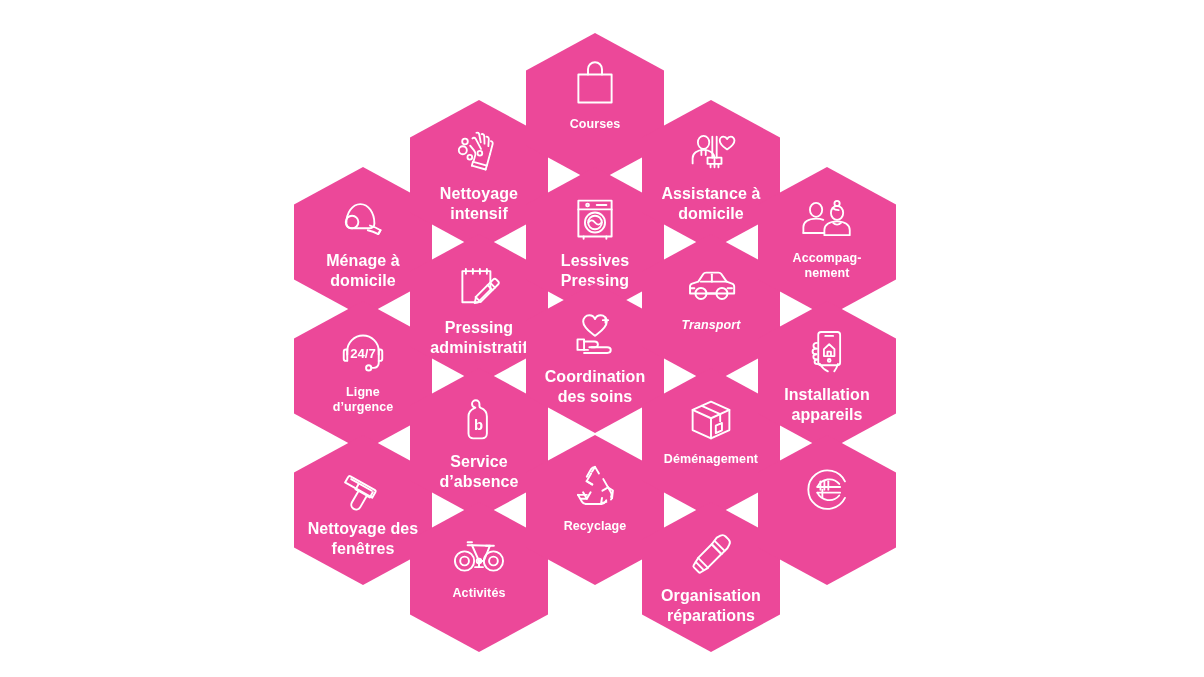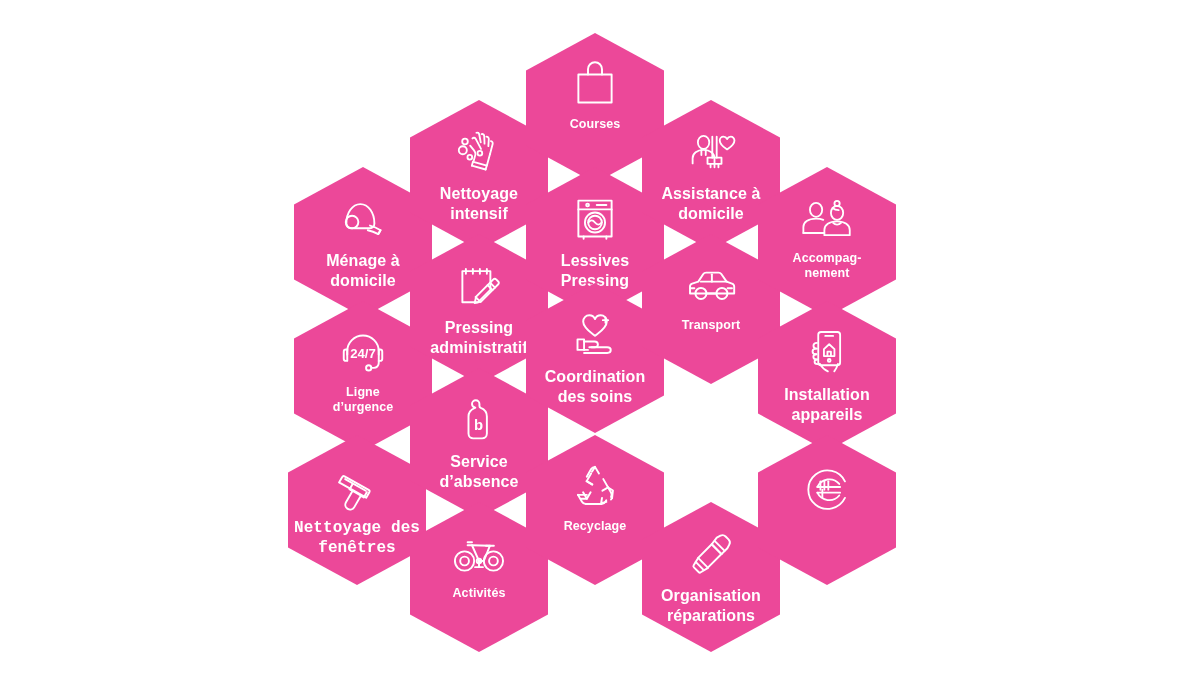--- a/index.html
+++ b/index.html
@@ -85,21 +85,21 @@
             <path d="M14 28h-1.5c-1.4 0-2.5 1.1-2.5 2.5v8c0 1.4 1.1 2.5 2.5 2.5H14Z"></path>
             <path d="M50 28h1.5c1.4 0 2.5 1.1 2.5 2.5v8c0 1.4-1.1 2.5-2.5 2.5H50Z"></path>
             <path d="M50 41v2.5c0 3-2.5 5.5-5.5 5.5h-3"></path>
             <circle cx="38.5" cy="49" r="3"></circle>
             <text x="32" y="38" text-anchor="middle" font-family="Liberation Sans, sans-serif" font-size="15" font-weight="bold" fill="#fff" stroke="none">24/7</text>
           </svg>
         </div>
         <div class="hex-label">Ligne
 d’urgence</div>
       </div>
-      <div class="hex wide" style="left: 288px; top: 435px; font-family: Liberation Mono, monospace;">
+      <div class="hex wide" style="left: 294px; top: 435px;">
         <div class="hex-icon">
           <svg viewBox="0 0 64 64" fill="none" stroke="#fff" stroke-width="2.2" stroke-linecap="round" stroke-linejoin="round">
             <path d="m11.5 26.8 3.6-6.2a2 2 0 0 1 2.7-.8l27.5 15.5a2 2 0 0 1 .8 2.7l-3.6 6.2Z"></path>
             <path d="m18.5 23 23.5 13.3"></path>
             <path d="m27 28.6-3.4 6 3.3 1.9-7.5 13a5.5 5.5 0 0 0 2 7.5 5.5 5.5 0 0 0 7.5-2l7.5-13 3.3 1.9 3.5-6"></path>
             <path d="m23.6 34.6 14 8"></path>
           </svg>
         </div>
         <div class="hex-label">Nettoyage des
 fenêtres</div>
@@ -238,33 +238,46 @@
             <path d="M33.5 14.5v24"></path>
             <path d="M38.5 14.5v24"></path>
             <path d="M28 38.5h16v7H28z"></path>
             <path d="M31.5 45.5v4M36 45.5v4M40.5 45.5v4"></path>
             <path d="M46.2 14.5c-2.4 0-4.2 1.9-4.2 4.3 0 5 5.6 8.3 8.4 10.2 2.8-1.9 8.4-5.2 8.4-10.2 0-2.4-1.8-4.3-4.2-4.3-1.9 0-3.4 1.1-4.2 2.6-.8-1.5-2.3-2.6-4.2-2.6Z"></path>
           </svg>
         </div>
         <div class="hex-label">Assistance à
 domicile</div>
       </div>
-      <div class="hex" style="left: 642px; top: 234px;">
+      <div class="hex" style="left: 642px; top: 234px; font-style: italic;">
         <div class="hex-icon">
           <svg viewBox="0 0 64 64" fill="none" stroke="#fff" stroke-width="2.2" stroke-linecap="round" stroke-linejoin="round">
             <path d="M8 40.5v-7.8c0-1.6 1-3 2.5-3.5l7-2.2 5.5-8.5c.8-1.2 2-1.8 3.4-1.8h14.3c1.3 0 2.4.6 3.1 1.6l6 8.7 6.2 2.2c1.5.5 2.5 1.9 2.5 3.5v7.8Z"></path>
             <path d="M20.5 27h30"></path>
             <path d="M33 18.7V27"></path>
             <path d="M8 34.5h5M51 34.5h5"></path>
             <circle cx="20.5" cy="40.5" r="6.3"></circle>
             <circle cx="44.5" cy="40.5" r="6.3"></circle>
             <path d="M26.8 40.5h11.4"></path>
           </svg>
         </div>
         <div class="hex-label">Transport</div>
+      </div>
+      <div class="hex" style="left: 642px; top: 368px;">
+        <div class="hex-icon">
+          <svg viewBox="0 0 64 64" fill="none" stroke="#fff" stroke-width="2.2" stroke-linecap="round" stroke-linejoin="round">
+            <path d="M32 11 11 20.5v23L32 53l21-9.5v-23Z"></path>
+            <path d="m11 20.5 21 9.5 21-9.5"></path>
+            <path d="M32 30v23"></path>
+            <path d="m21.5 15.8 21 9.5"></path>
+            <path d="M42.5 25.3v8"></path>
+            <path d="M37.5 38.5v8.5l7-3.2v-8.5Z"></path>
+          </svg>
+        </div>
+        <div class="hex-label">Déménagement</div>
       </div>
       <div class="hex wide" style="left: 642px; top: 502px;">
         <div class="hex-icon">
           <svg viewBox="0 0 64 64" fill="none" stroke="#fff" stroke-width="2.2" stroke-linecap="round" stroke-linejoin="round">
             <path d="m38.6 13.3 4.2-2.2c2-1 4.4-.6 5.9.9l3.3 3.3c1.6 1.6 2 4 .9 6l-2.2 4.1-6.7 6.7-11.2-11.2Z"></path>
             <path d="m32.8 20.9 11.2 11.2"></path>
             <path d="m36.4 17.3 11.2 11.2"></path>
             <path d="M32.8 20.9 17.3 36.5"></path>
             <path d="M44 32 28.4 47.6"></path>
             <path d="m17.3 36.5-5.1 8.3a2 2 0 0 0 .3 2.5l5.3 5.3c.7.7 1.8.8 2.5.3l8.3-5.1Z"></path>

